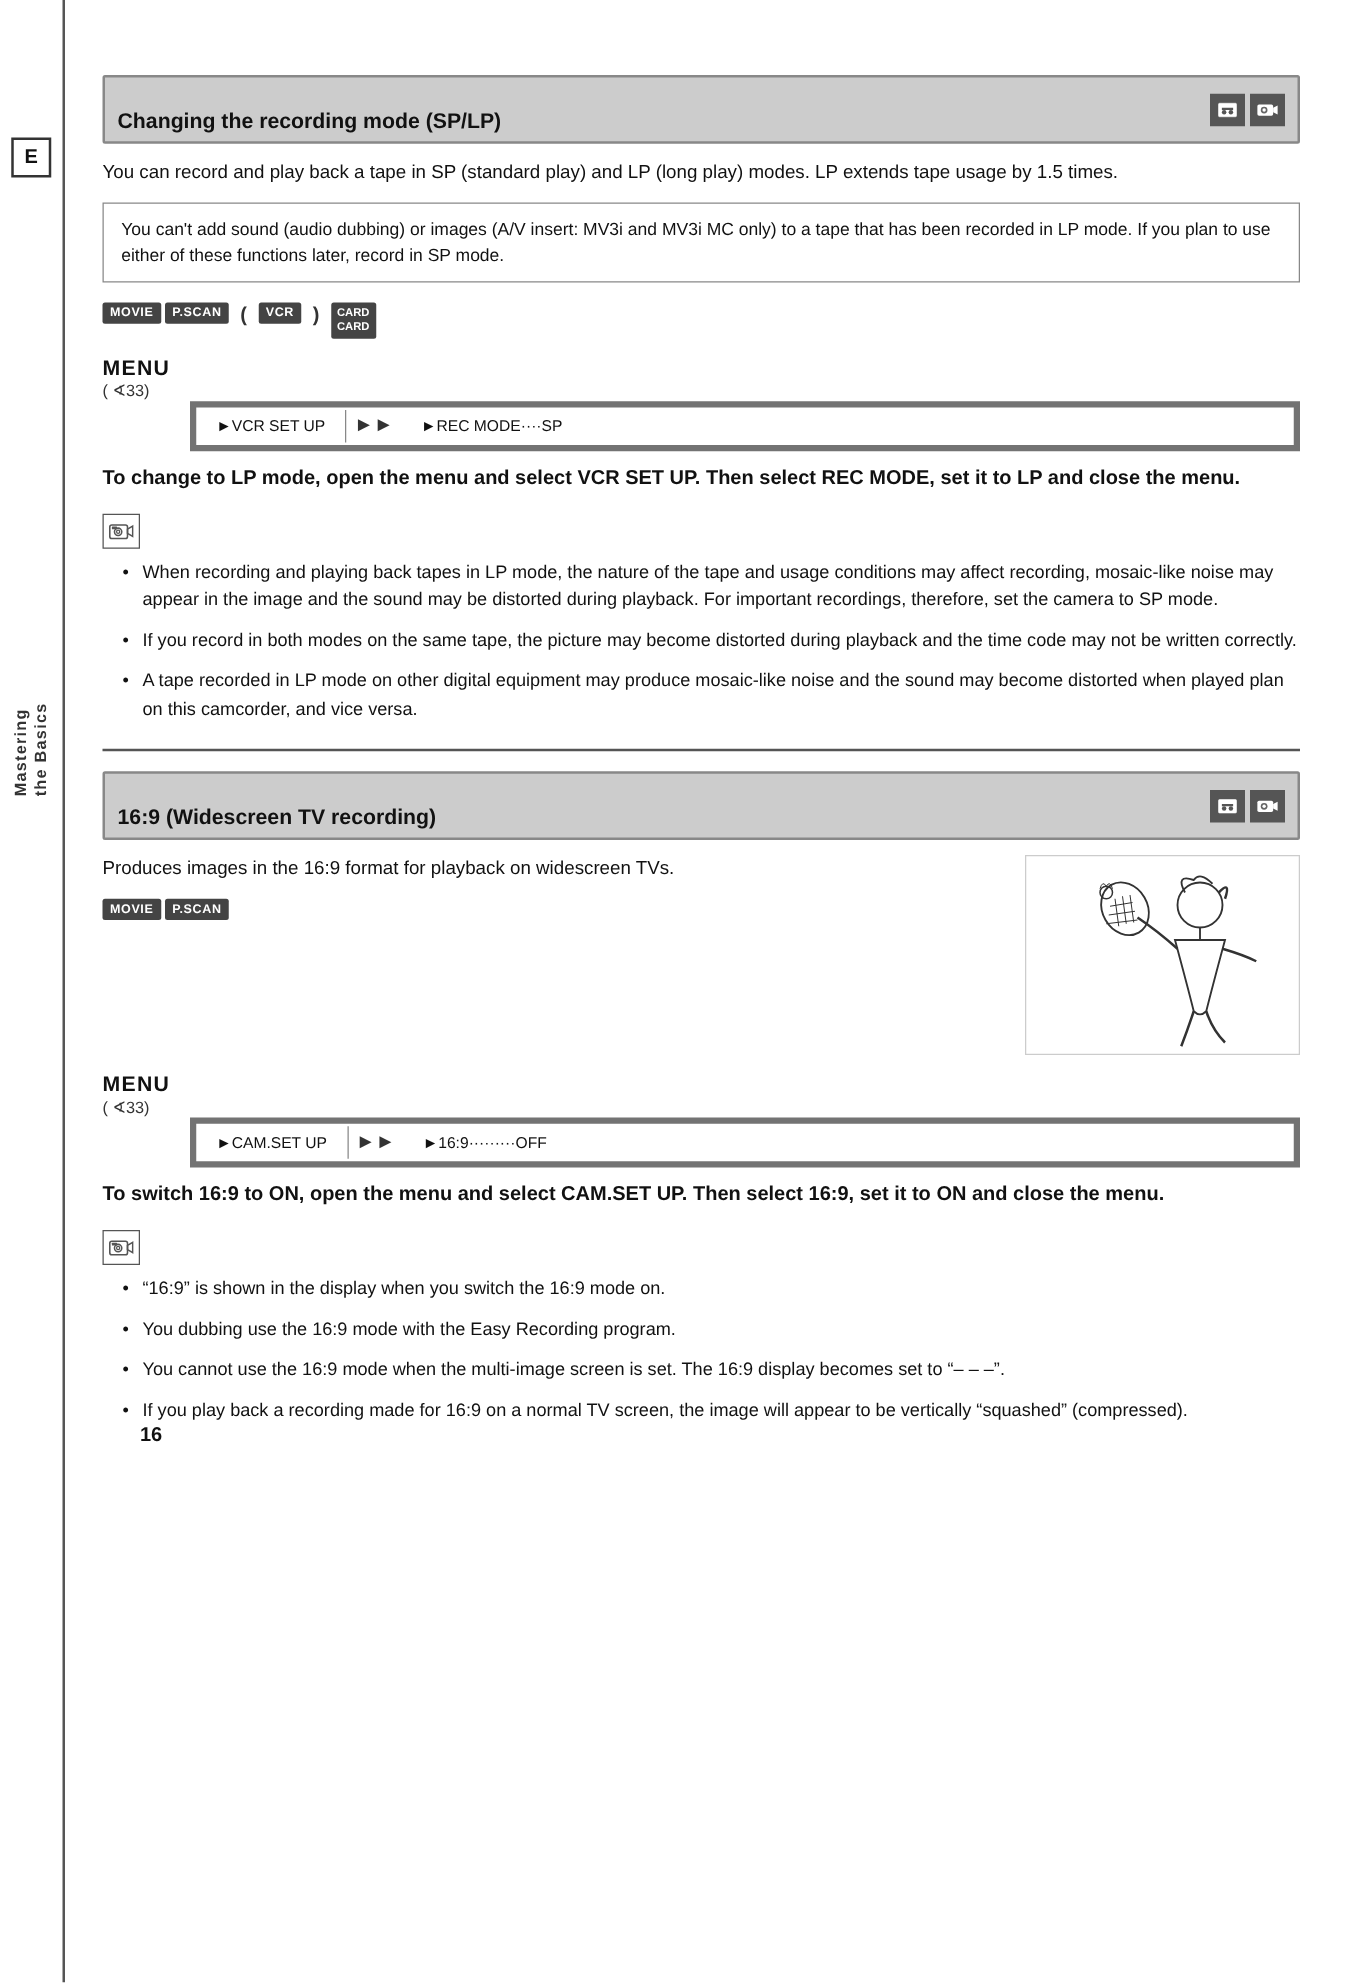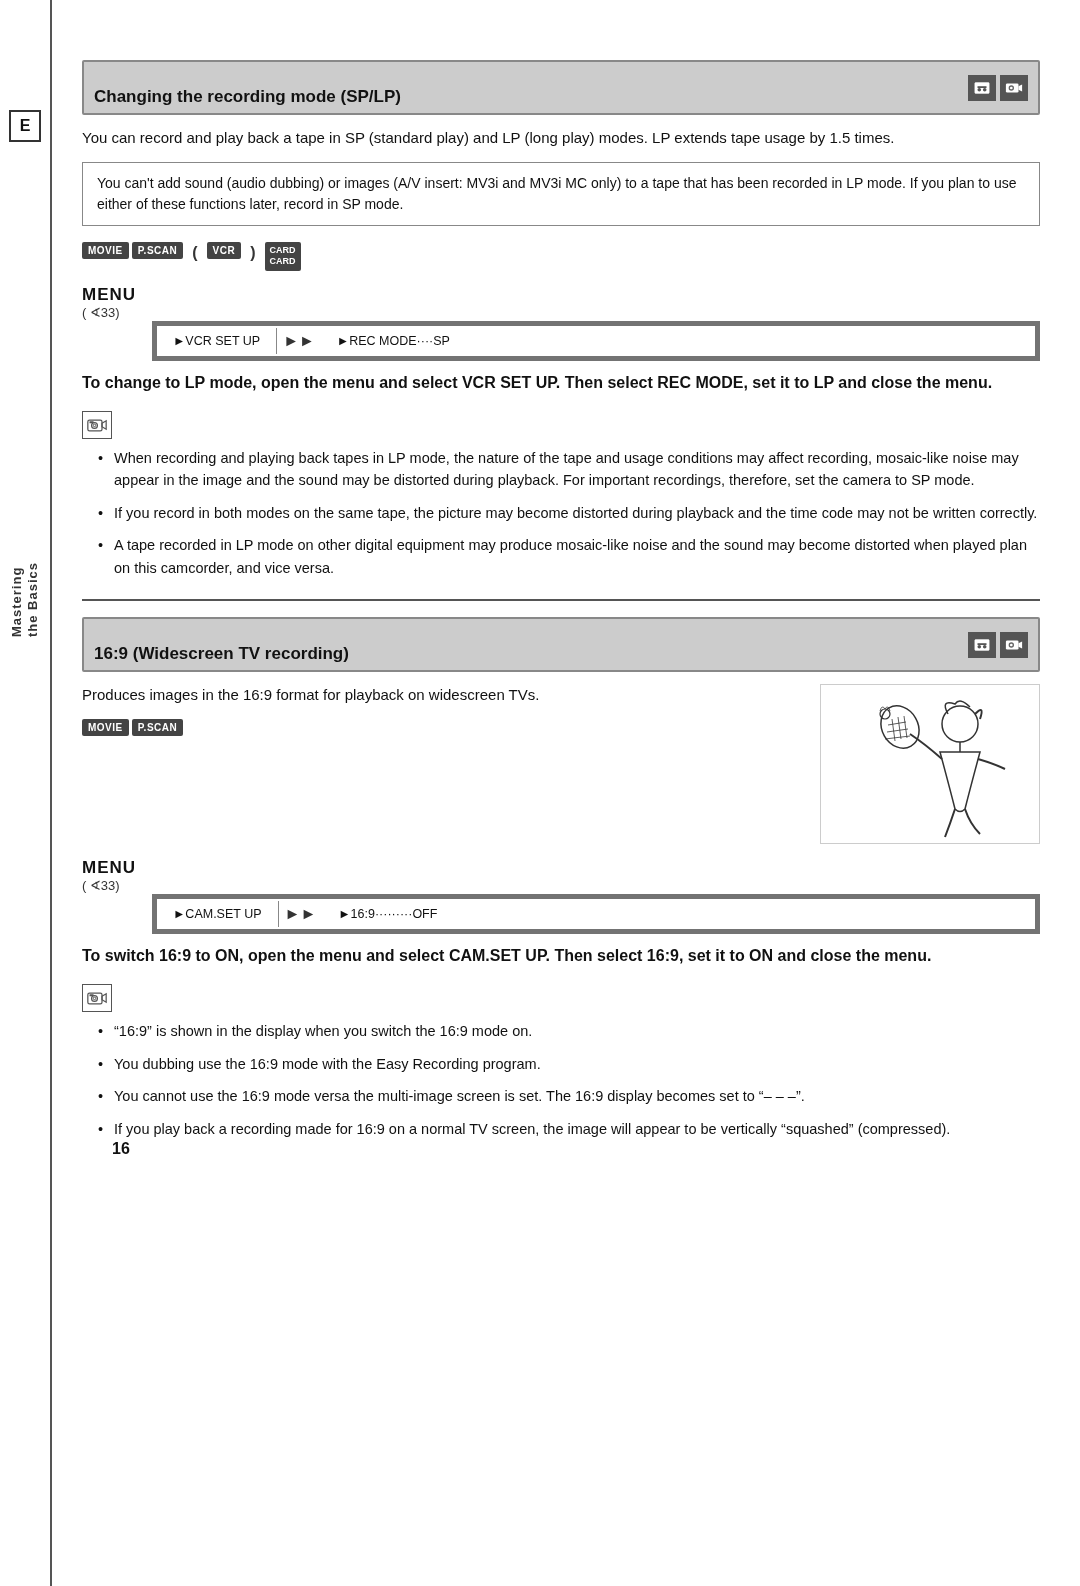--- a/index.html
+++ b/index.html
@@ -503,21 +503,21 @@
           <polygon points="18,8 23,5 23,15 18,12" fill="none" stroke="#555" stroke-width="1.5"></polygon>
           <circle cx="9" cy="10.5" r="3.5" fill="none" stroke="#555" stroke-width="1.5"></circle>
           <circle cx="9" cy="10.5" r="1.5" fill="none" stroke="#555" stroke-width="1.2"></circle>
           <rect x="3" y="5.5" width="5" height="2.5" rx="0.5" fill="#555"></rect>
         </svg>
       </div>
 
       <ul class="bullet-list">
         <li>“16:9” is shown in the display when you switch the 16:9 mode on.</li>
         <li>You dubbing use the 16:9 mode with the Easy Recording program.</li>
-        <li>You cannot use the 16:9 mode versa the multi-image screen is set. The 16:9 display becomes set to “– – –”.</li>
+        <li>You cannot use the 16:9 mode when the multi-image screen is set. The 16:9 display becomes set to “– – –”.</li>
         <li>If you play back a recording made for 16:9 on a normal TV screen, the image will appear to be vertically “squashed” (compressed).</li>
       </ul>
     </div>
 
     <div class="page-number" style="position:relative; ">16</div>
 
   </div>
 </div>
 
 </body></html>

